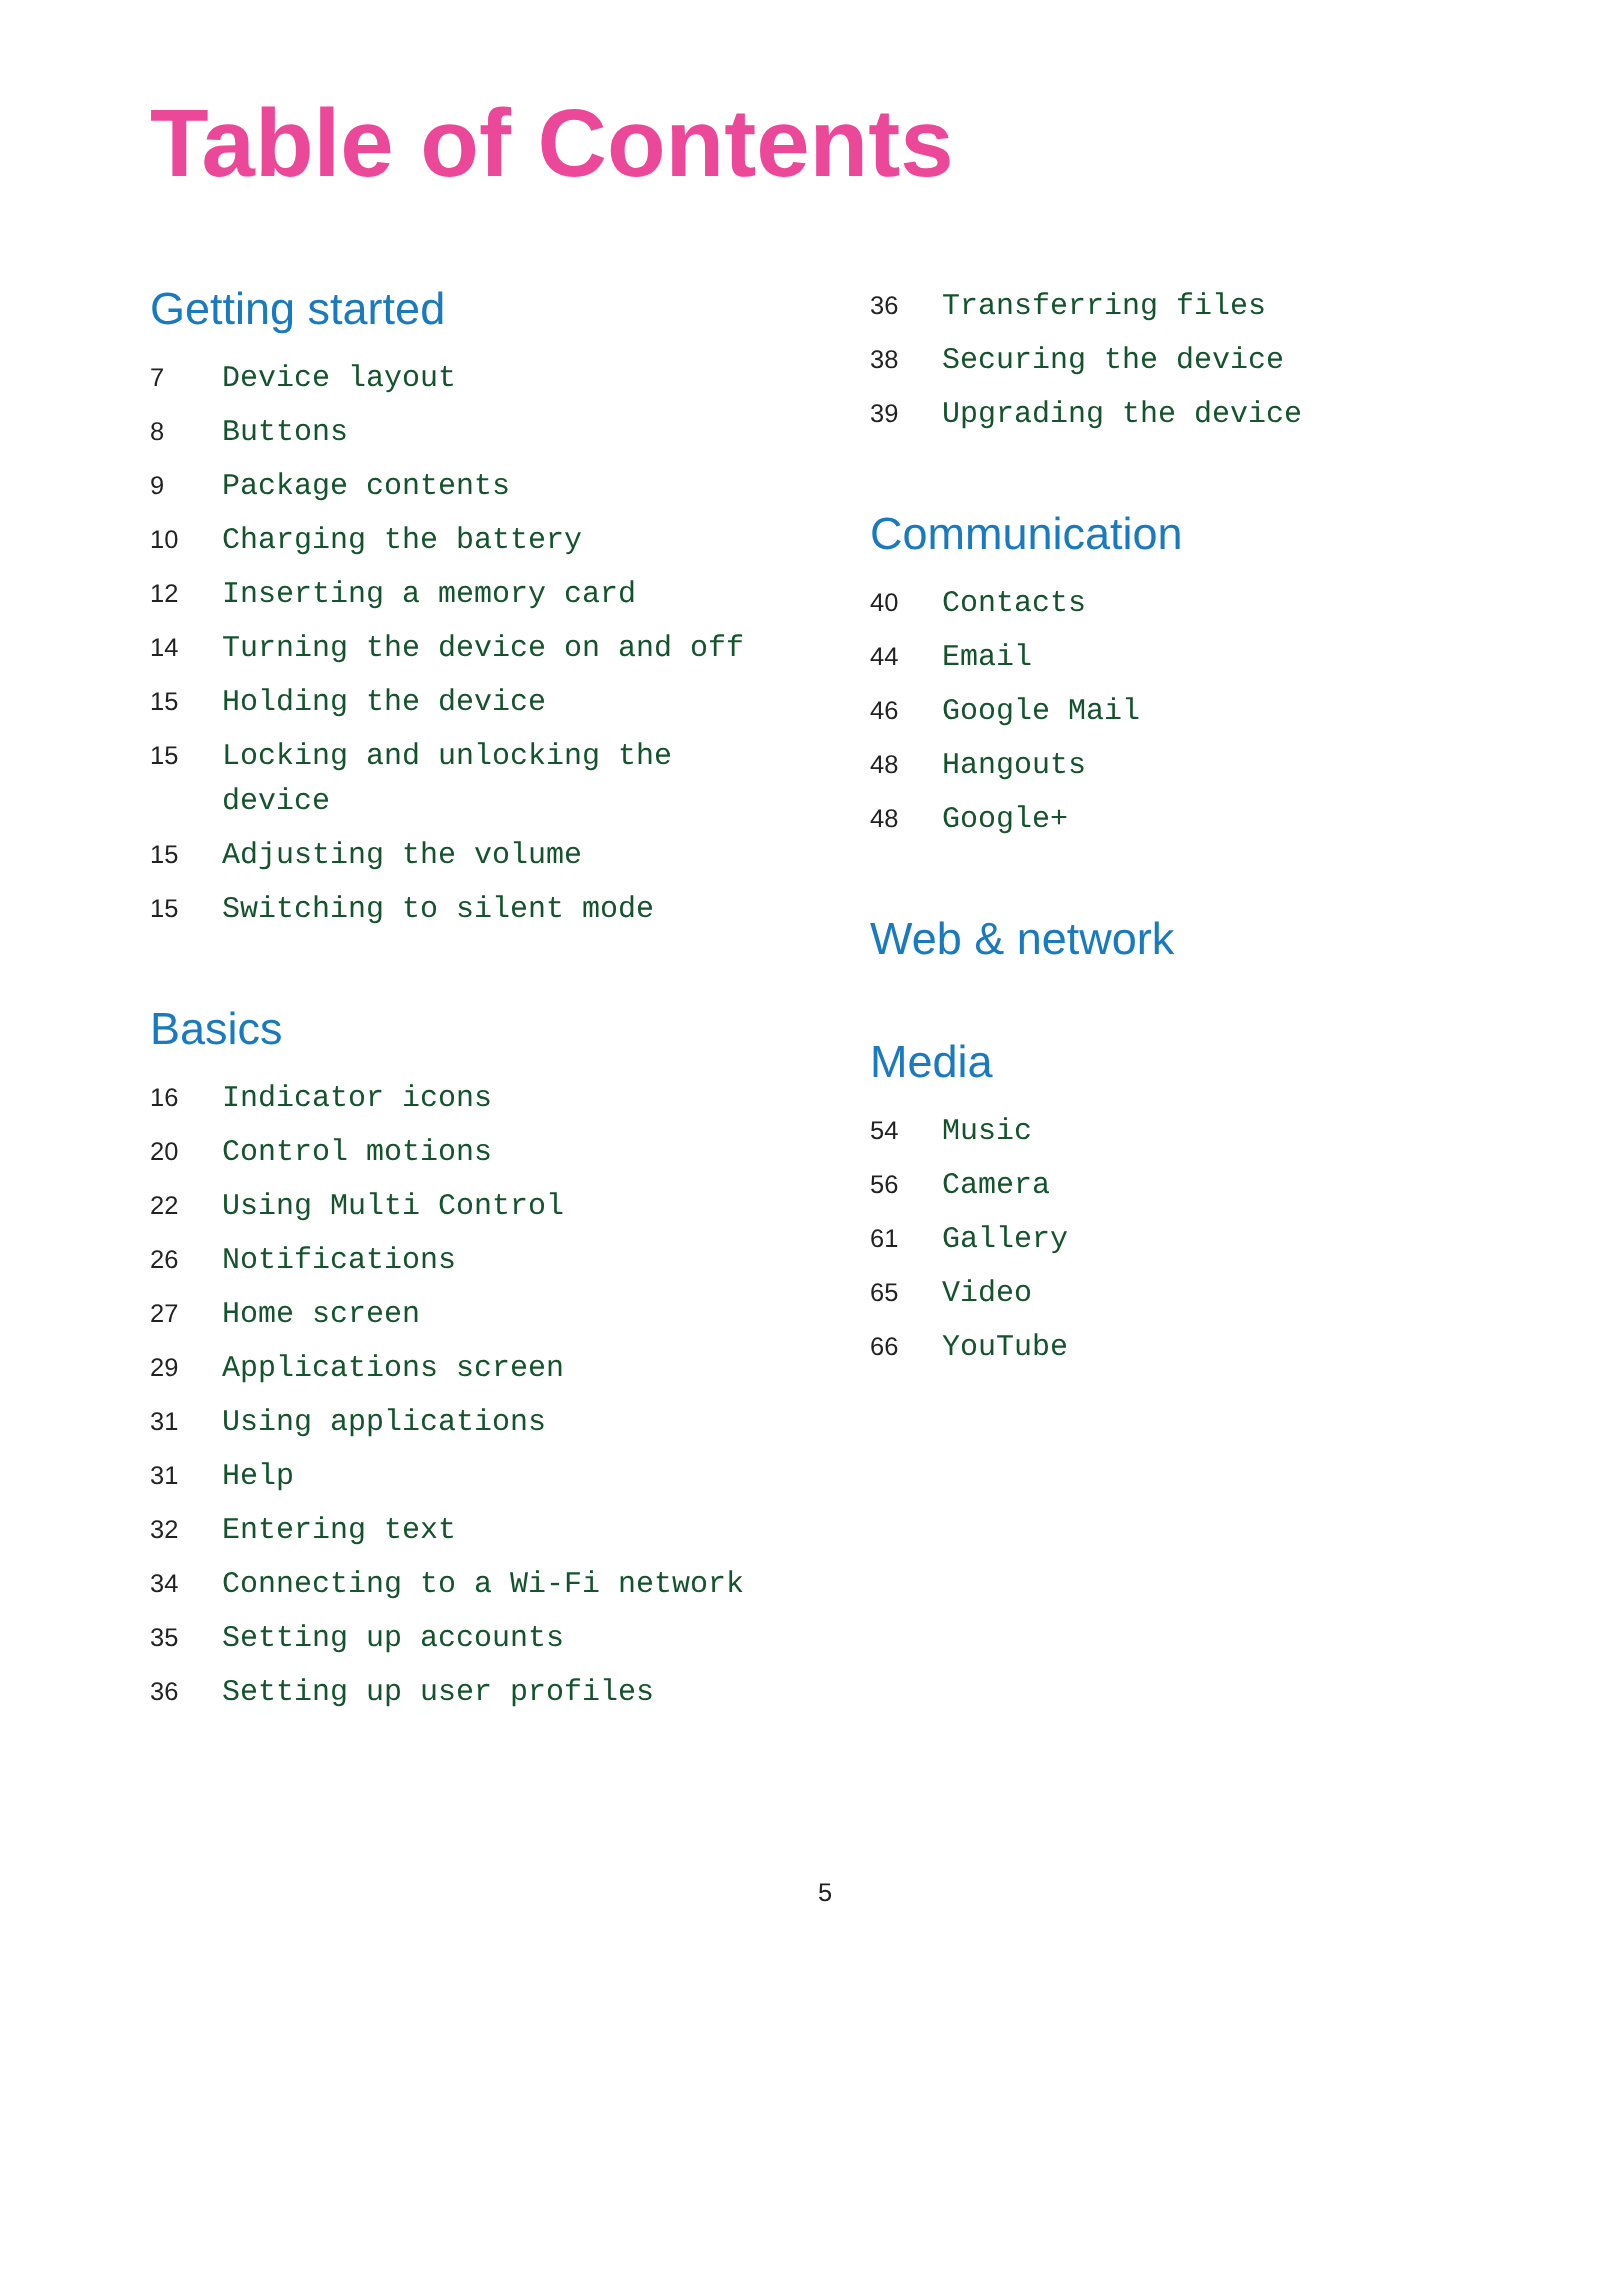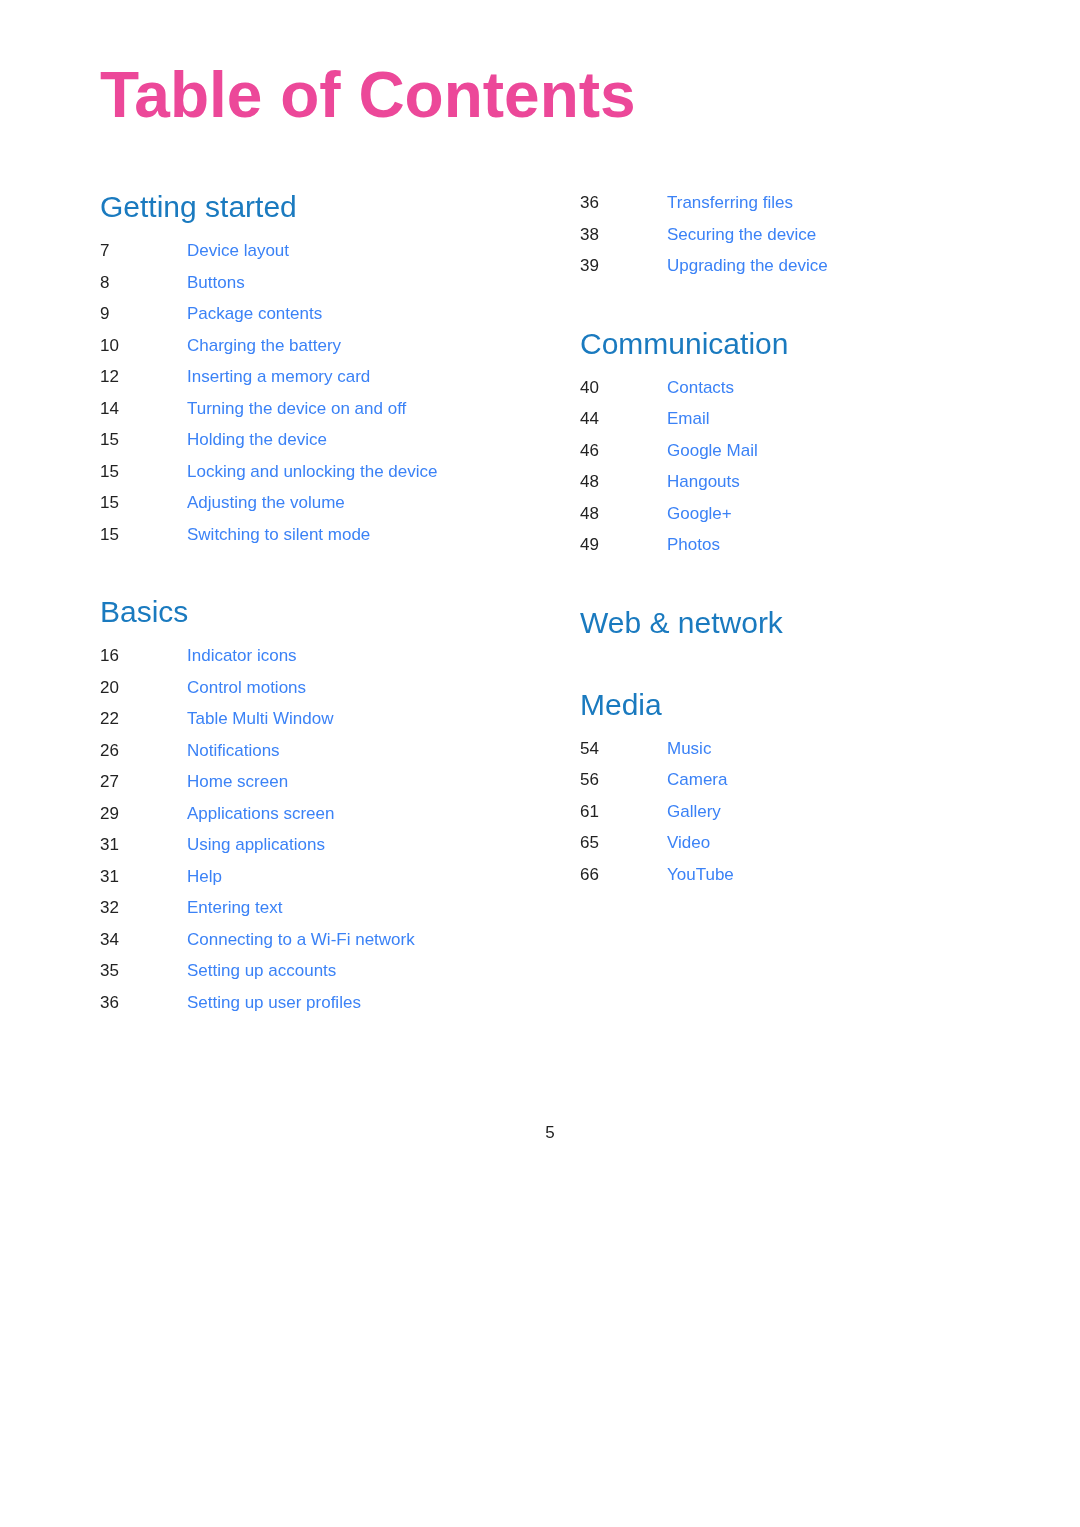--- a/index.html
+++ b/index.html
@@ -53,32 +53,32 @@
       list-style: none;
       padding: 0;
     }
 
     .toc-item {
       display: flex;
       align-items: baseline;
       margin-bottom: 6px;
       font-size: 17px;
       line-height: 1.5;
-      gap: 39px;
     }
 
     .toc-num {
       min-width: 48px;
       color: #222222;
       font-size: 17px;
     }
 
     .toc-label {
-      color: #3b82f6;
-      font-size: 17px;
+      color: #14532d;
+      font-size: 20px;
+      font-family: Liberation Mono, monospace;
     }
 
     .page-number {
       text-align: center;
       font-size: 17px;
       color: #222222;
       margin-top: 60px;
     }
   </style>
 </head>
@@ -141,21 +141,21 @@
       <li class="toc-item">
             <span class="toc-num">16</span>
             <span class="toc-label">Indicator icons</span>
           </li>
           <li class="toc-item">
             <span class="toc-num">20</span>
             <span class="toc-label">Control motions</span>
           </li>
           <li class="toc-item">
             <span class="toc-num">22</span>
-            <span class="toc-label">Table Multi Window</span>
+            <span class="toc-label">Using Multi Control</span>
           </li>
           <li class="toc-item">
             <span class="toc-num">26</span>
             <span class="toc-label">Notifications</span>
           </li>
           <li class="toc-item">
             <span class="toc-num">27</span>
             <span class="toc-label">Home screen</span>
           </li>
           <li class="toc-item">
@@ -226,24 +226,20 @@
             <span class="toc-label">Google Mail</span>
           </li>
           <li class="toc-item">
             <span class="toc-num">48</span>
             <span class="toc-label">Hangouts</span>
           </li>
           <li class="toc-item">
             <span class="toc-num">48</span>
             <span class="toc-label">Google+</span>
           </li>
-          <li class="toc-item">
-            <span class="toc-num">49</span>
-            <span class="toc-label">Photos</span>
-          </li>
         </ul>
     </div>
 
     <div class="section">
       <div class="section-title">Web &amp; network</div>
     </div>
 
     <div class="section">
       <div class="section-title">Media</div>
       <ul class="toc-list">

